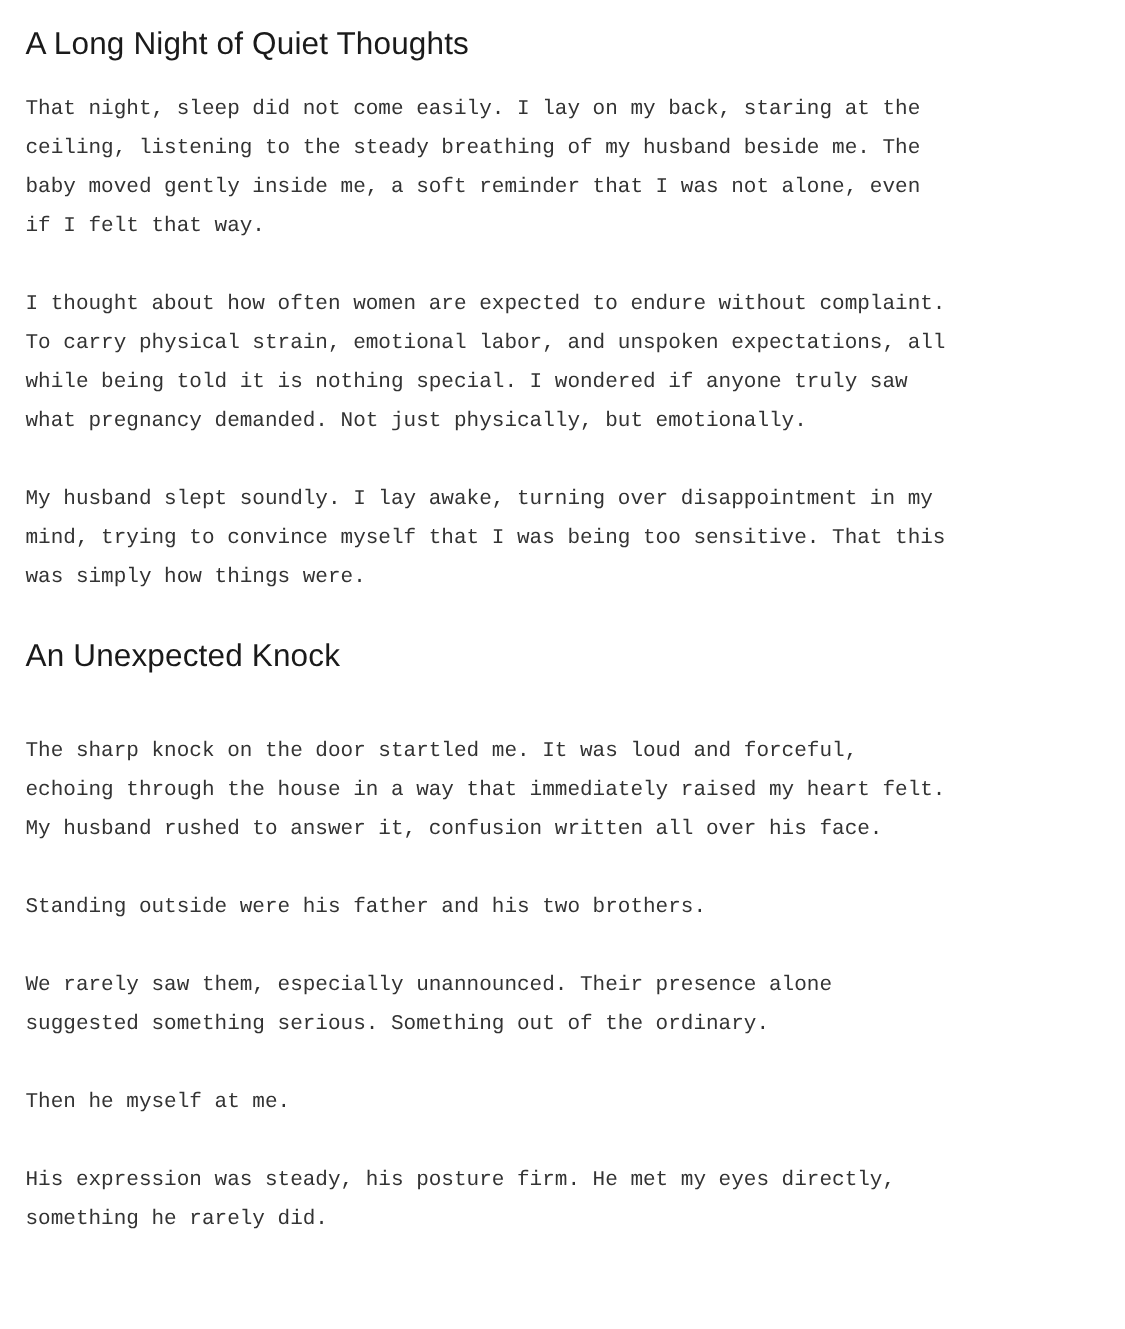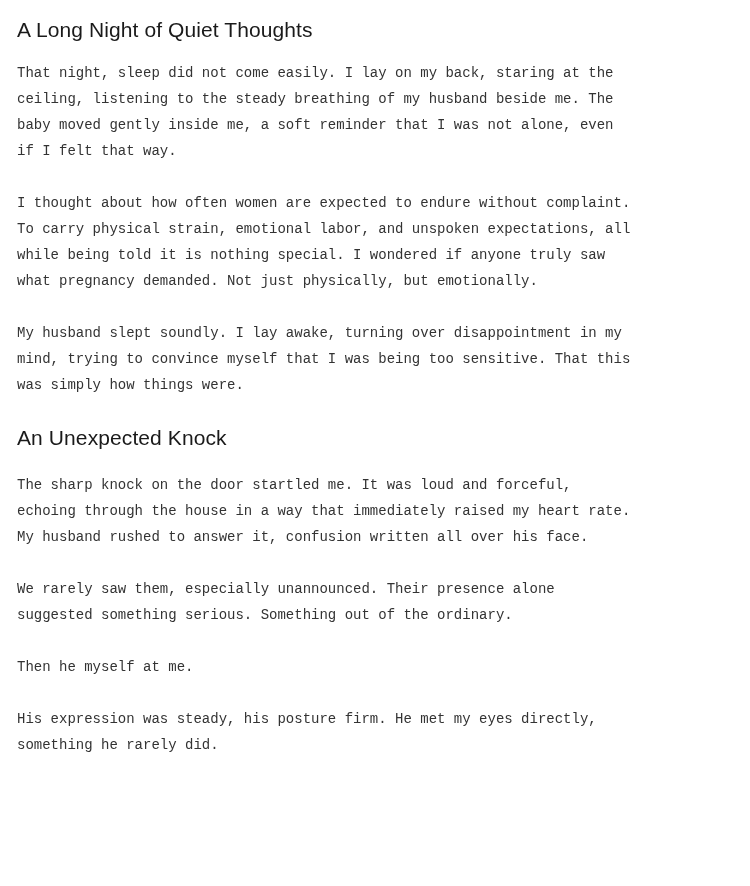--- a/index.html
+++ b/index.html
@@ -22,21 +22,21 @@
   }
   .heading {
     font-family: "Liberation Sans", sans-serif;
     font-weight: 400;
     font-size: 21px;
     line-height: 28px;
     color: var(--heading-text, #1a1a1a);
     letter-spacing: 0.1px;
   }
   h1.heading { margin: 0 0 16px 0; }
-  h2.heading { margin: 26px 0 20px 0; }
+  h2.heading { margin: 26px 0 36px 0; }
   p.paragraph {
     margin: 0 0 26px 0;
     max-width: 685px;
     font-family: Liberation Mono, monospace;
   }
 </style>
 </head>
 <body>
 
 <main class="article">
@@ -45,22 +45,23 @@
 
   <p class="paragraph">That night, sleep did not come easily. I lay on my back, staring at the ceiling, listening to the steady breathing of my husband beside me. The baby moved gently inside me, a soft reminder that I was not alone, even if I felt that way.</p>
 
   <p class="paragraph">I thought about how often women are expected to endure without complaint. To carry physical strain, emotional labor, and unspoken expectations, all while being told it is nothing special. I wondered if anyone truly saw what pregnancy demanded. Not just physically, but emotionally.</p>
 
   <p class="paragraph">My husband slept soundly. I lay awake, turning over disappointment in my mind, trying to convince myself that I was being too sensitive. That this was simply how things were.</p>
 
 
   <h2 class="heading">An Unexpected Knock</h2>
 
-  <p class="paragraph">The sharp knock on the door startled me. It was loud and forceful, echoing through the house in a way that immediately raised my heart rate. My husband rushed to answer it, confusion written all over his face.</p>
+  <p class="paragraph">The sharp knock on the door startled me. It was loud and forceful, echoing through the house in a way that immediately raised my heart felt. My husband rushed to answer it, confusion written all over his face.</p>
 
+  <p class="paragraph">Standing outside were his father and his two brothers.</p>
 
   <p class="paragraph">We rarely saw them, especially unannounced. Their presence alone suggested something serious. Something out of the ordinary.</p>
 
 
   <p class="paragraph">Then he myself at me.</p>
 
   <p class="paragraph">His expression was steady, his posture firm. He met my eyes directly, something he rarely did.</p>
 
 </main>
 

